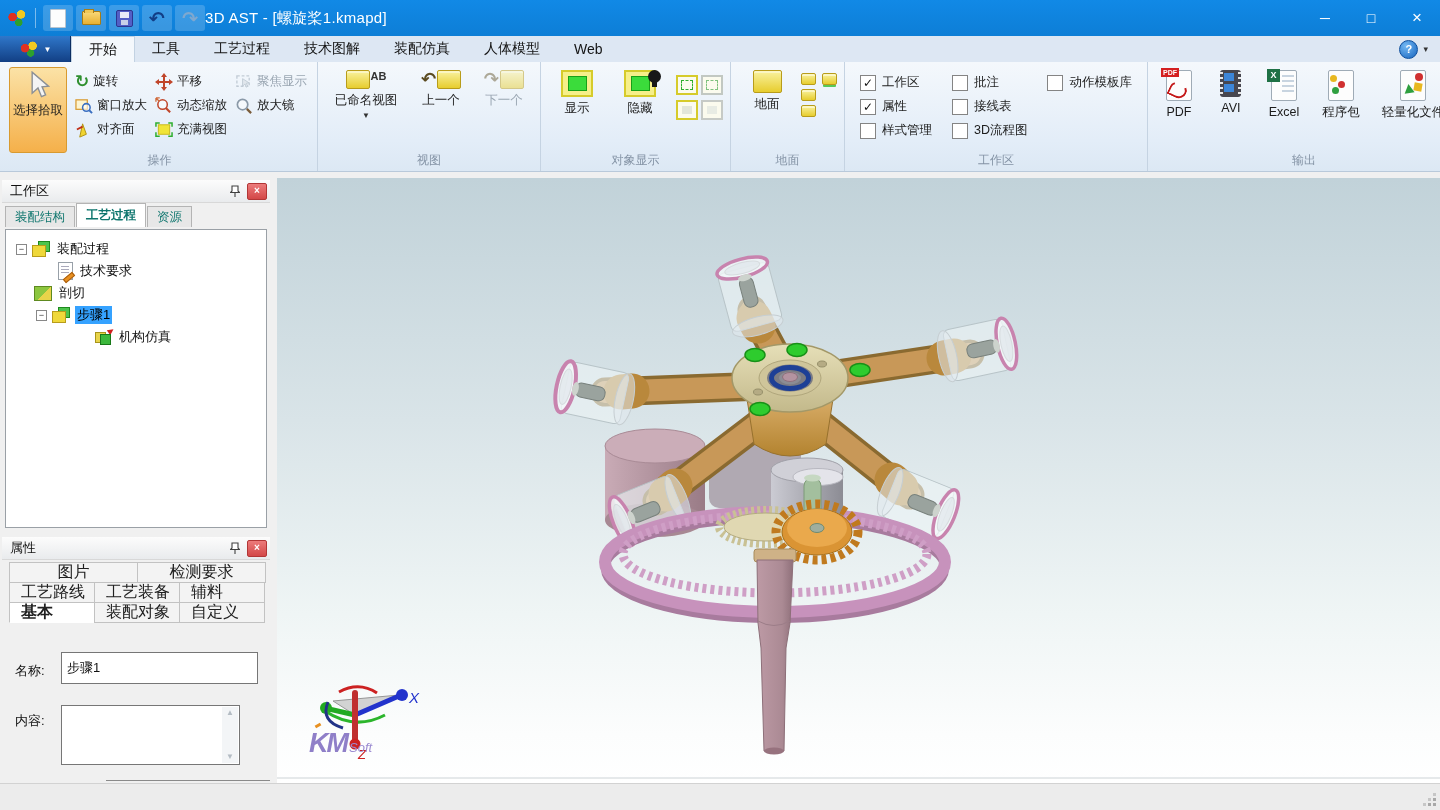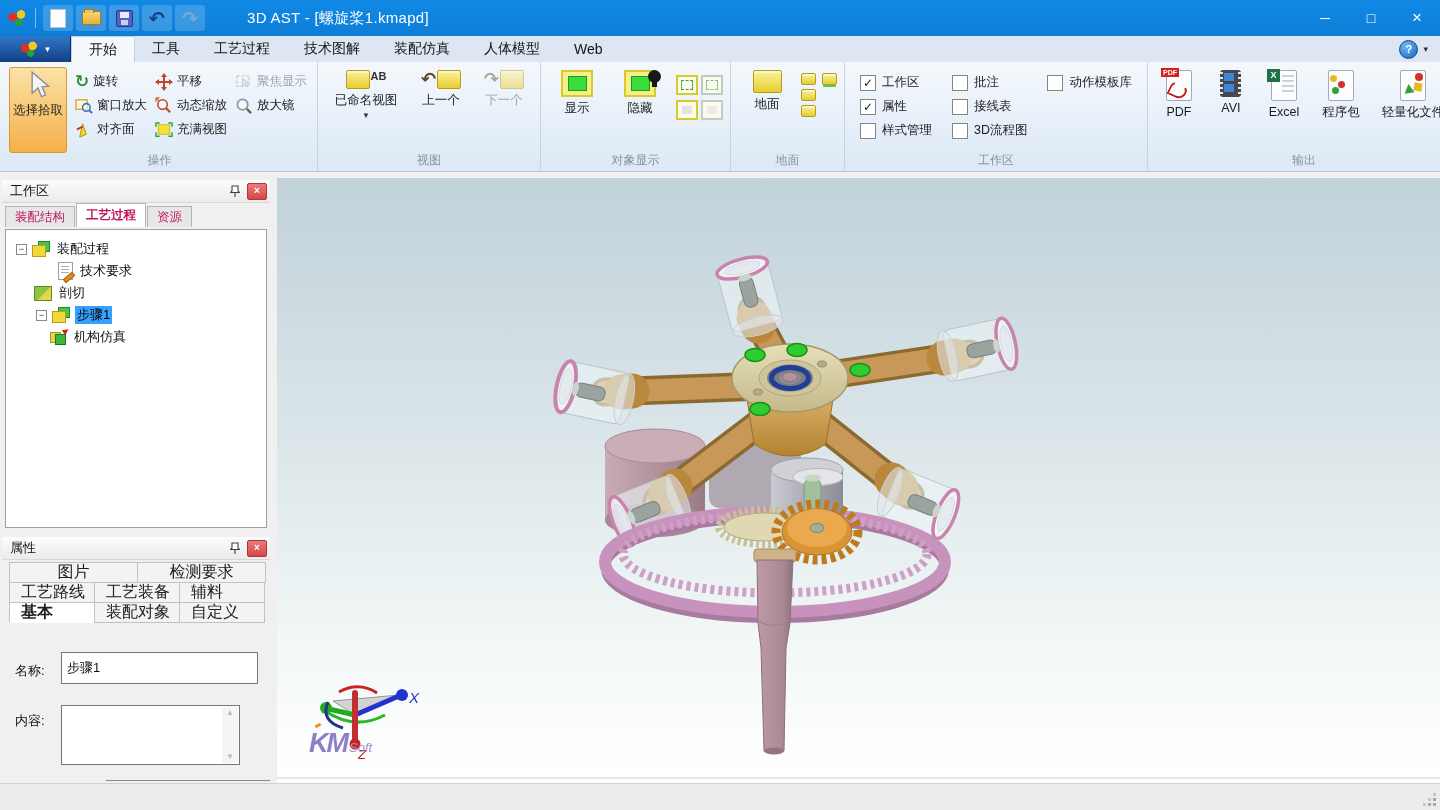--- a/index.html
+++ b/index.html
@@ -16,21 +16,21 @@
   .qsep{width:1px;height:20px;background:rgba(255,255,255,.45);margin:0 4px}
   .qbtn{width:30px;height:26px;border-radius:3px;display:flex;align-items:center;justify-content:center;background:rgba(255,255,255,.18)}
   .q-new{width:14px;height:17px;background:#fdfdfd;border:1px solid #b9c4cf;border-radius:1px}
   .q-open{width:17px;height:12px;background:linear-gradient(#f8d878,#e8b030);border:1px solid #a87c14;border-radius:1px 2px 1px 1px;position:relative}
   .q-open::before{content:"";position:absolute;top:-3px;left:1px;width:8px;height:3px;background:#f0c858;border:1px solid #a87c14;border-bottom:none}
   .q-save{width:15px;height:15px;background:#5360c6;border:1px solid #2c3690;border-radius:2px;position:relative}
   .q-save::before{content:"";position:absolute;top:1px;left:3px;width:9px;height:6px;background:#e8ecf8}
   .q-save::after{content:"";position:absolute;bottom:1px;left:4px;width:7px;height:5px;background:#c8d0e8}
   .q-undo{font-size:19px;font-weight:bold;color:#123e86;line-height:1}
   .q-redo{font-size:19px;font-weight:bold;color:#7fa8cf;line-height:1}
-  .title-text{margin-left:42px;font-size:15px;letter-spacing:.3px}
+  .title-text{font-size:15px;letter-spacing:.3px}
   .win-controls{margin-left:auto;display:flex;height:36px}
   .win-btn{width:46px;height:36px;display:flex;align-items:center;justify-content:center;font-size:14px;color:#fff;cursor:default}
   
   .tabrow{position:absolute;top:36px;left:0;width:1440px;height:26px;background:#dde7f3;display:flex;align-items:stretch}
   .app-button{width:70px;background:linear-gradient(#2f77ca,#123f84);display:flex;align-items:center;justify-content:center;gap:5px;border-right:1px solid #0c2e62}
   .app-button .pins{width:20px;height:16px}
   .app-dd{color:#fff;font-size:8px}
   .rtab{padding:0 17px;display:flex;align-items:center;font-size:14px;color:#141414}
   .rtab.active{background:#f4f8fc;border:1px solid #c2d2e2;border-bottom:none}
   .helpbox{margin-left:auto;display:flex;align-items:center;gap:5px;padding-right:12px}
@@ -97,21 +97,21 @@
   .shapes3 .s1{width:8px;height:8px;border-radius:50%;background:#d03030;right:2px;top:2px}
   .shapes3 .s2{width:8px;height:8px;background:#e8b820;right:3px;top:12px;transform:rotate(10deg)}
   .shapes3 .s3{width:0;height:0;border-left:5px solid transparent;border-right:5px solid transparent;border-bottom:9px solid #2f9f3f;left:3px;top:13px;transform:rotate(-8deg)}
   
   .panel{position:absolute;left:2px;width:268px;background:#f0f0f0}
   .phead{height:22px;display:flex;align-items:center;padding:0 3px 0 8px;font-size:13px;color:#101010;background:linear-gradient(#fcfcfc,#e9ebed);border-bottom:1px solid #d8d8d8}
   .phead .sp{flex:1}
   .pinbtn{width:16px;height:16px;display:flex;align-items:center;justify-content:center}
   .pclose{width:18px;height:15px;margin-left:4px;background:linear-gradient(#ec7b7b,#d34848);border:1px solid #b23636;border-radius:2px;color:#fff;font-size:10px;font-weight:bold;display:flex;align-items:center;justify-content:center;line-height:1}
   .ptabs{display:flex;align-items:flex-end;height:24px;padding-left:3px}
-  .ptab{box-sizing:border-box;height:21px;display:flex;align-items:center;padding:0 9px;font-size:12.5px;background:#e7e7e7;border:1px solid #b4b4b4;border-bottom:none;margin-right:1px;color:#be185d}
+  .ptab{box-sizing:border-box;height:21px;display:flex;align-items:center;padding:0 9px;font-size:12.5px;background:#e7e7e7;border:1px solid #b4b4b4;border-bottom:none;margin-right:1px;color:#0f766e}
   .ptab.active{background:#fff;font-weight:bold;height:24px}
   .tree{position:absolute;top:49px;bottom:5px;left:3px;right:3px;background:#fff;border:1px solid #9aa0a6;padding-top:8px;font-size:13px}
   .trow{display:flex;align-items:center;height:22px;gap:5px;color:#111}
   .exp{box-sizing:border-box;width:11px;height:11px;border:1px solid #888;background:#fff;font-size:9px;line-height:8px;text-align:center;color:#333;flex:0 0 auto}
   .tlabel{padding:0 2px}
   .trow.selected .tlabel{background:#35a2ff;color:#000}
   .t-cubes{position:relative;width:18px;height:16px;flex:0 0 auto}
   .t-cubes::before{content:"";position:absolute;right:0;top:0;width:10px;height:9px;background:#4cc44c;border:1px solid #1e8a1e}
   .t-cubes::after{content:"";position:absolute;left:0;bottom:0;width:12px;height:10px;background:#efd83a;border:1px solid #b89c1a}
   .t-doc{position:relative;width:13px;height:16px;background:#fff;border:1px solid #98a0a8;flex:0 0 auto}
@@ -453,21 +453,21 @@
     </div>
     <div class="trow" style="padding-left:28px">
       <span class="t-section"></span>
       <span class="tlabel">剖切</span>
     </div>
     <div class="trow selected" style="padding-left:30px">
       <span class="exp">−</span>
       <span class="t-cubes"></span>
       <span class="tlabel">步骤1</span>
     </div>
-    <div class="trow" style="padding-left:44px">
+    <div class="trow" style="padding-left:89px">
       <span class="t-sim">
           <i></i>
         </span>
       <span class="tlabel">机构仿真</span>
     </div>
   </div>
 </div>
 
 <div class="panel" style="top:537px;height:244px">
   <div class="phead">

